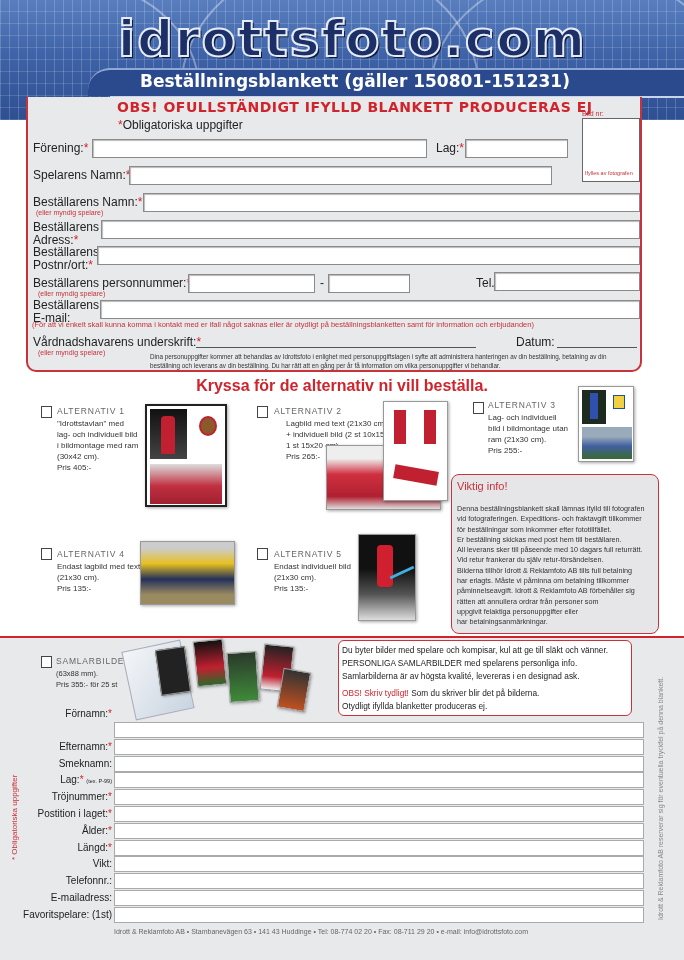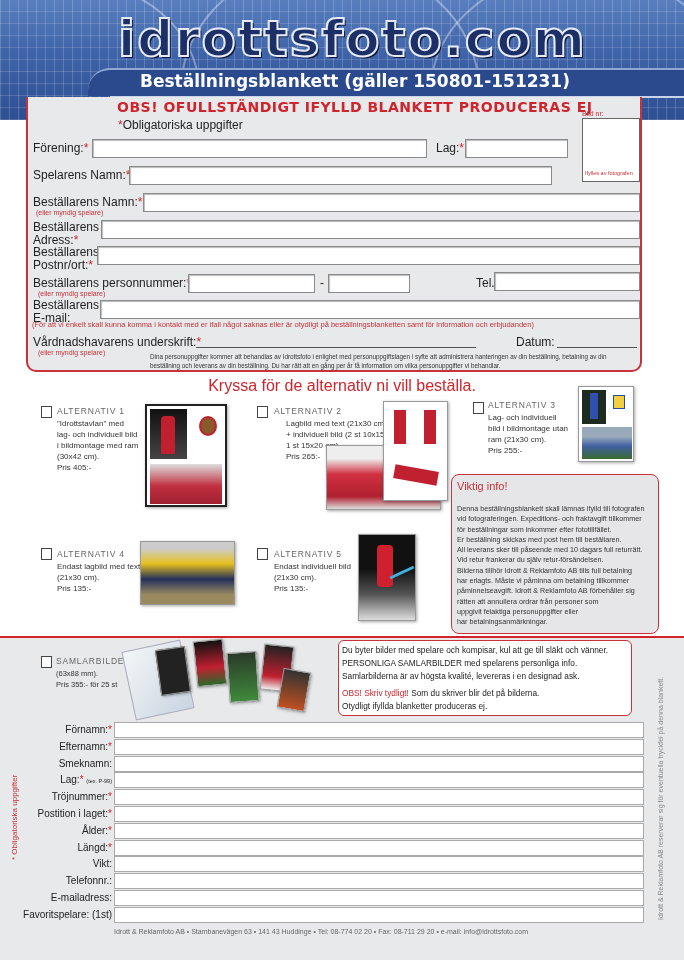--- a/index.html
+++ b/index.html
@@ -21,21 +21,21 @@
 .lbl{font-size:12px;color:#222;line-height:13px;}
 .sub{font-size:7px;color:#c8323a;}
 .inp{background:#fff;border:1px solid #8a8a8a;box-shadow:inset 1px 1px 1px #bbb;}
 #bild-lbl{left:582px;top:110px;font-size:7px;color:#c8323a;}
 #bild-box{left:582px;top:118px;width:58px;height:64px;background:#fff;border:1px solid #666;}
 #bild-note{left:585px;top:170px;font-size:5.5px;color:#c8323a;}
 #note-red{left:32px;top:320px;font-size:7.5px;color:#c8323a;}
 .sigline{border-bottom:1px solid #555;}
 #privacy{left:150px;top:352px;width:470px;font-size:6.3px;line-height:9px;color:#333;}
 
-#kryssa{left:0;width:684px;top:377px;text-align:center;font-weight:normal;font-size:16px;color:#d0242c;}
+#kryssa{left:0;width:684px;top:377px;text-align:center;font-weight:bold;font-size:16px;color:#d0242c;}
 .cb{width:11px;height:12px;border:1.5px solid #444;background:#fff;}
 .alt-title{font-size:8.5px;color:#666;letter-spacing:0.8px;}
 .alt-text{font-size:8px;color:#333;line-height:11px;}
 .photo{border:1px solid #999;box-shadow:1px 1px 3px rgba(0,0,0,0.35);}
 #viktig{left:451px;top:474px;width:208px;height:160px;background:#e6e6e8;border:1.5px solid #c8323a;border-radius:8px;}
 #viktig-title{left:457px;top:480px;font-size:11px;color:#c8323a;}
 #viktig-body{left:457px;top:504px;width:200px;font-size:7.2px;line-height:10.3px;color:#333;}
 
 #lower{left:0;top:636px;width:684px;height:324px;background:#e8e9eb;border-top:2px solid #d0242c;}
 #samlar-box{left:338px;top:640px;width:294px;height:76px;background:#fff;border:1.5px solid #c8323a;border-radius:6px;}
@@ -217,21 +217,21 @@
 <div id="samlar-box" class="abs"></div>
 <div id="samlar-text" class="abs">
   <div>Du byter bilder med spelare och kompisar, kul att ge till släkt och vänner.</div>
   <div>PERSONLIGA SAMLARBILDER med spelarens personliga info.</div>
   <div>Samlarbilderna är av högsta kvalité, levereras i en designad ask.</div>
   <div style="margin-top:4px;"><span class="req">OBS! Skriv tydligt!</span><span> Som du skriver blir det på bilderna.</span></div>
   <div>Otydligt ifyllda blanketter produceras ej.</div>
 </div>
 
 <div id="card-fields">
-    <div class="abs frow-lbl" style="left: 0px; top: 724px;"><span>Förnamn:</span><span class="req">*</span></div>
+    <div class="abs frow-lbl" style="left: 0px; top: 708px;"><span>Förnamn:</span><span class="req">*</span></div>
     <input class="abs frow-inp" style="top: 722px;">
     <div class="abs frow-lbl" style="left: 0px; top: 740.8px;"><span>Efternamn:</span><span class="req">*</span></div>
     <input class="abs frow-inp" style="top: 738.8px;">
     <div class="abs frow-lbl" style="left: 0px; top: 757.6px;"><span>Smeknamn:</span></div>
     <input class="abs frow-inp" style="top: 755.6px;">
     <div class="abs frow-lbl" style="left: 0px; top: 774.4px;"><span>Lag:</span><span class="req">*</span> <span style="font-size: 5.5px;">(tex. P-99)</span></div>
     <input class="abs frow-inp" style="top: 772.4px;">
     <div class="abs frow-lbl" style="left: 0px; top: 791.2px;"><span>Tröjnummer:</span><span class="req">*</span></div>
     <input class="abs frow-inp" style="top: 789.2px;">
     <div class="abs frow-lbl" style="left: 0px; top: 808px;"><span>Postition i laget:</span><span class="req">*</span></div>

